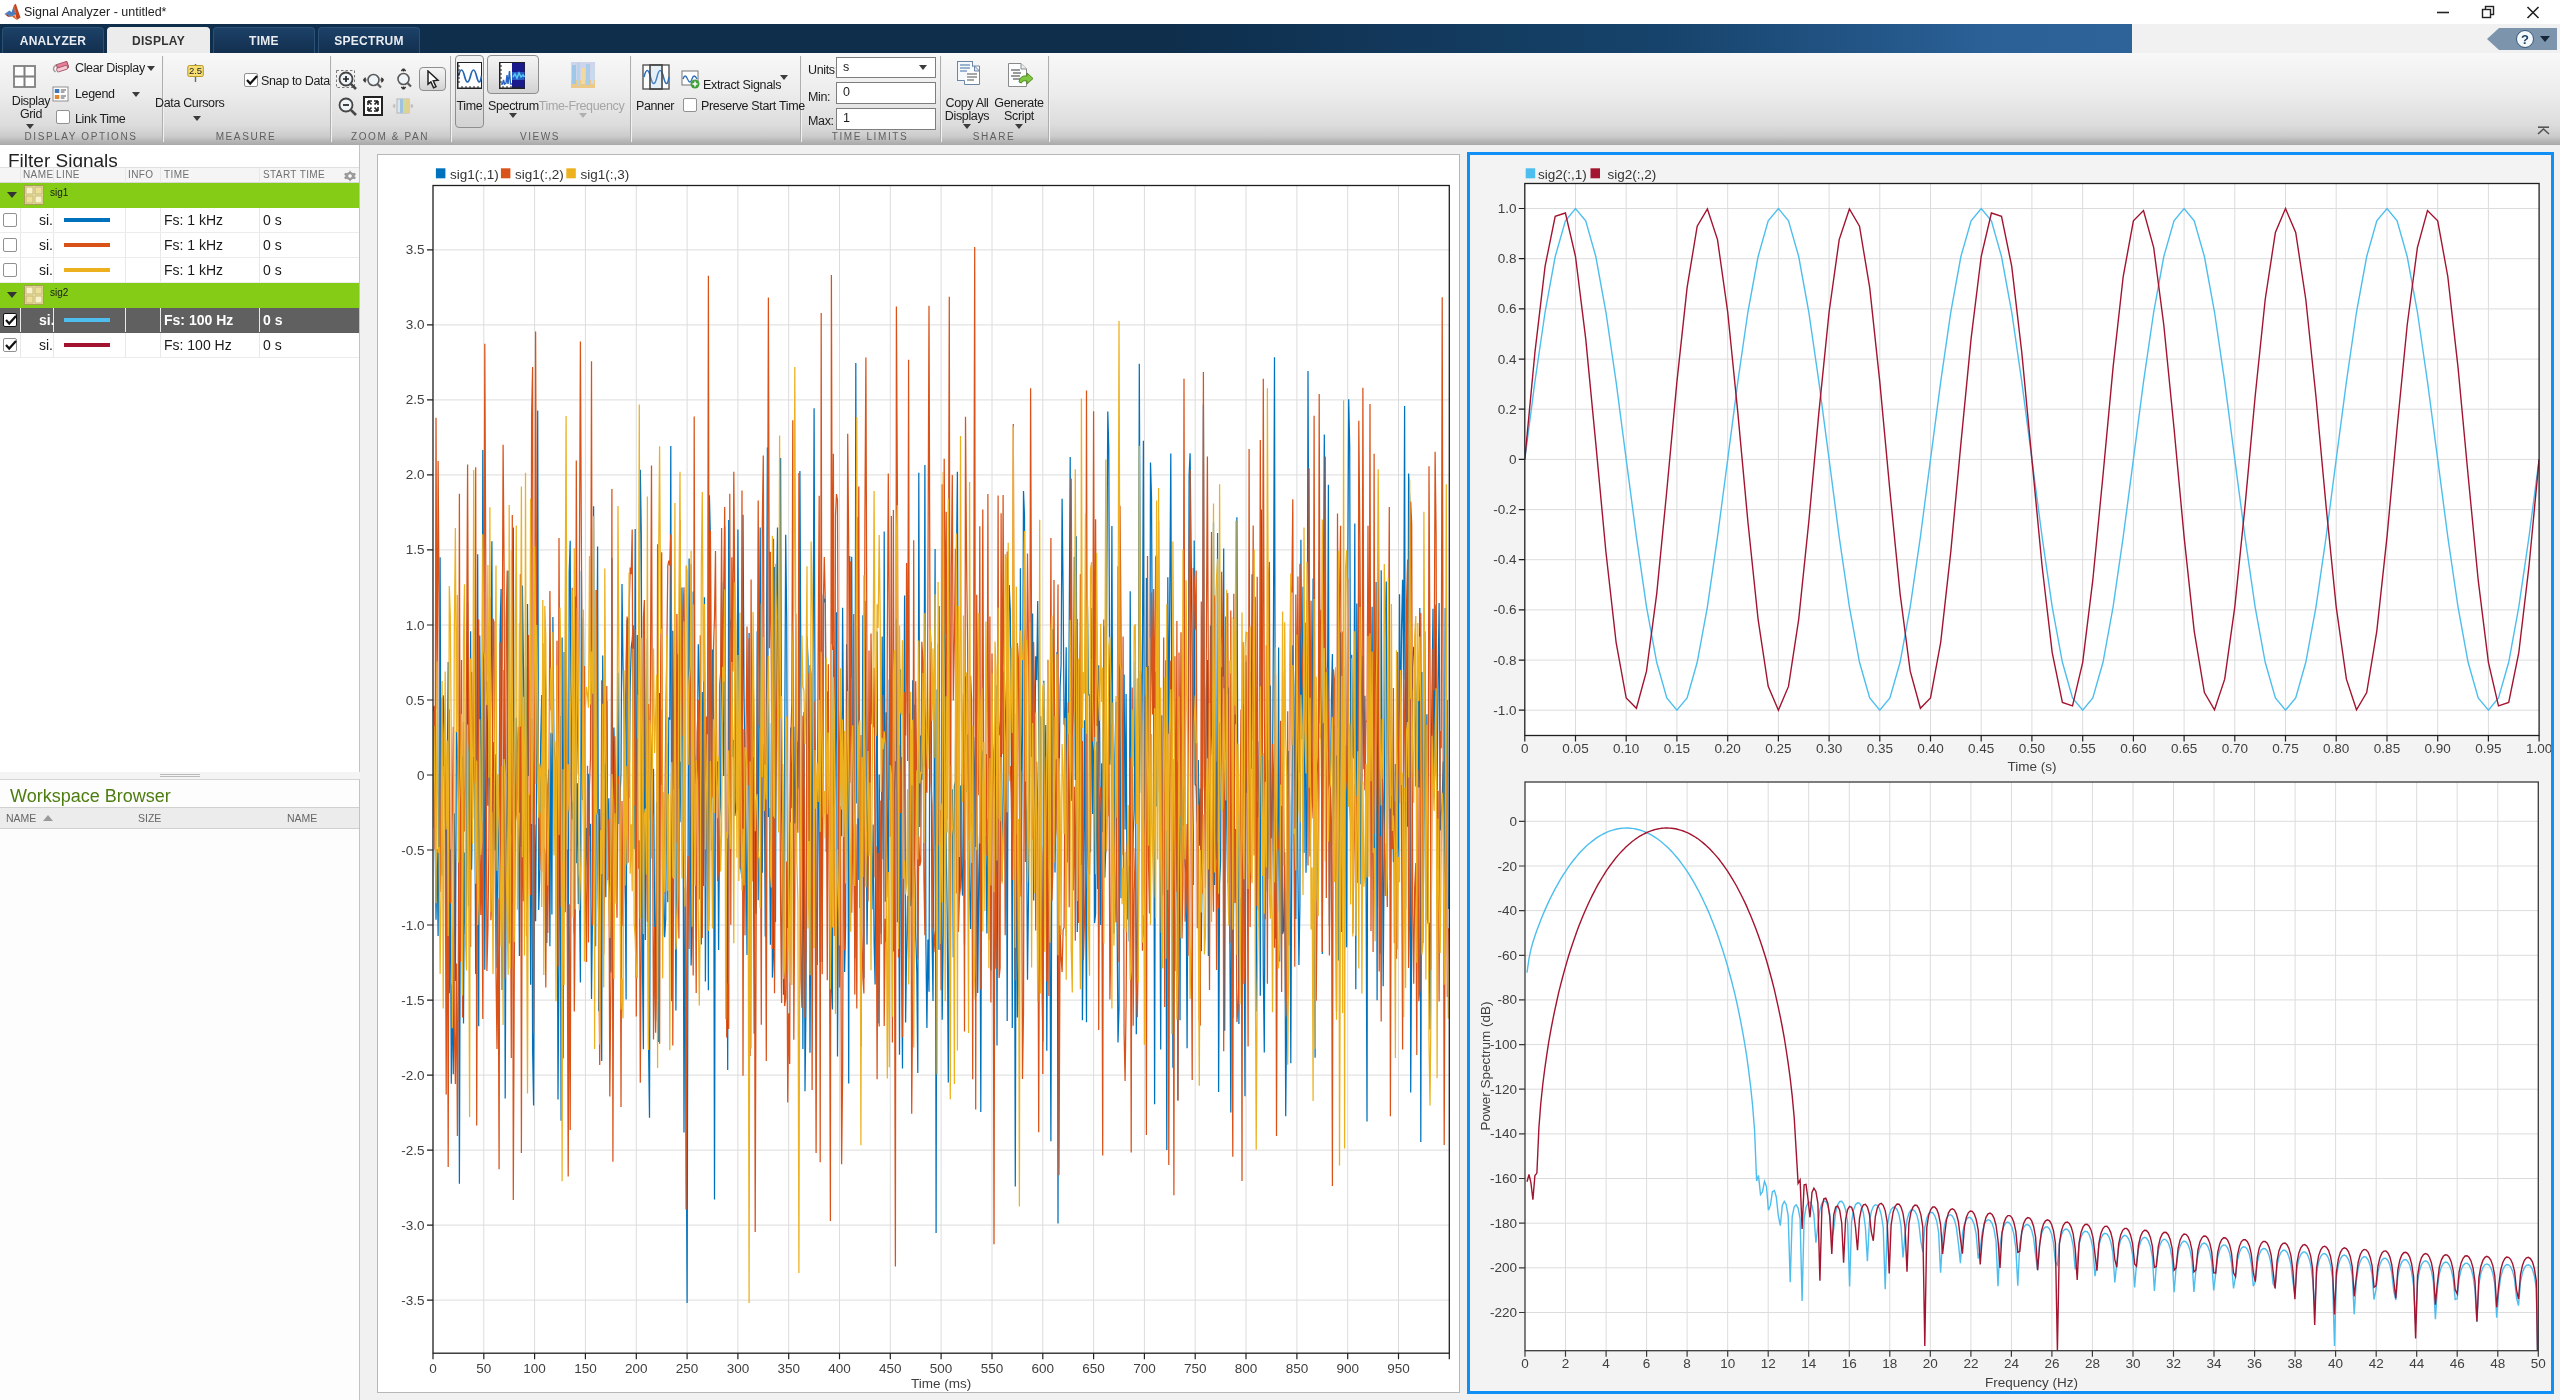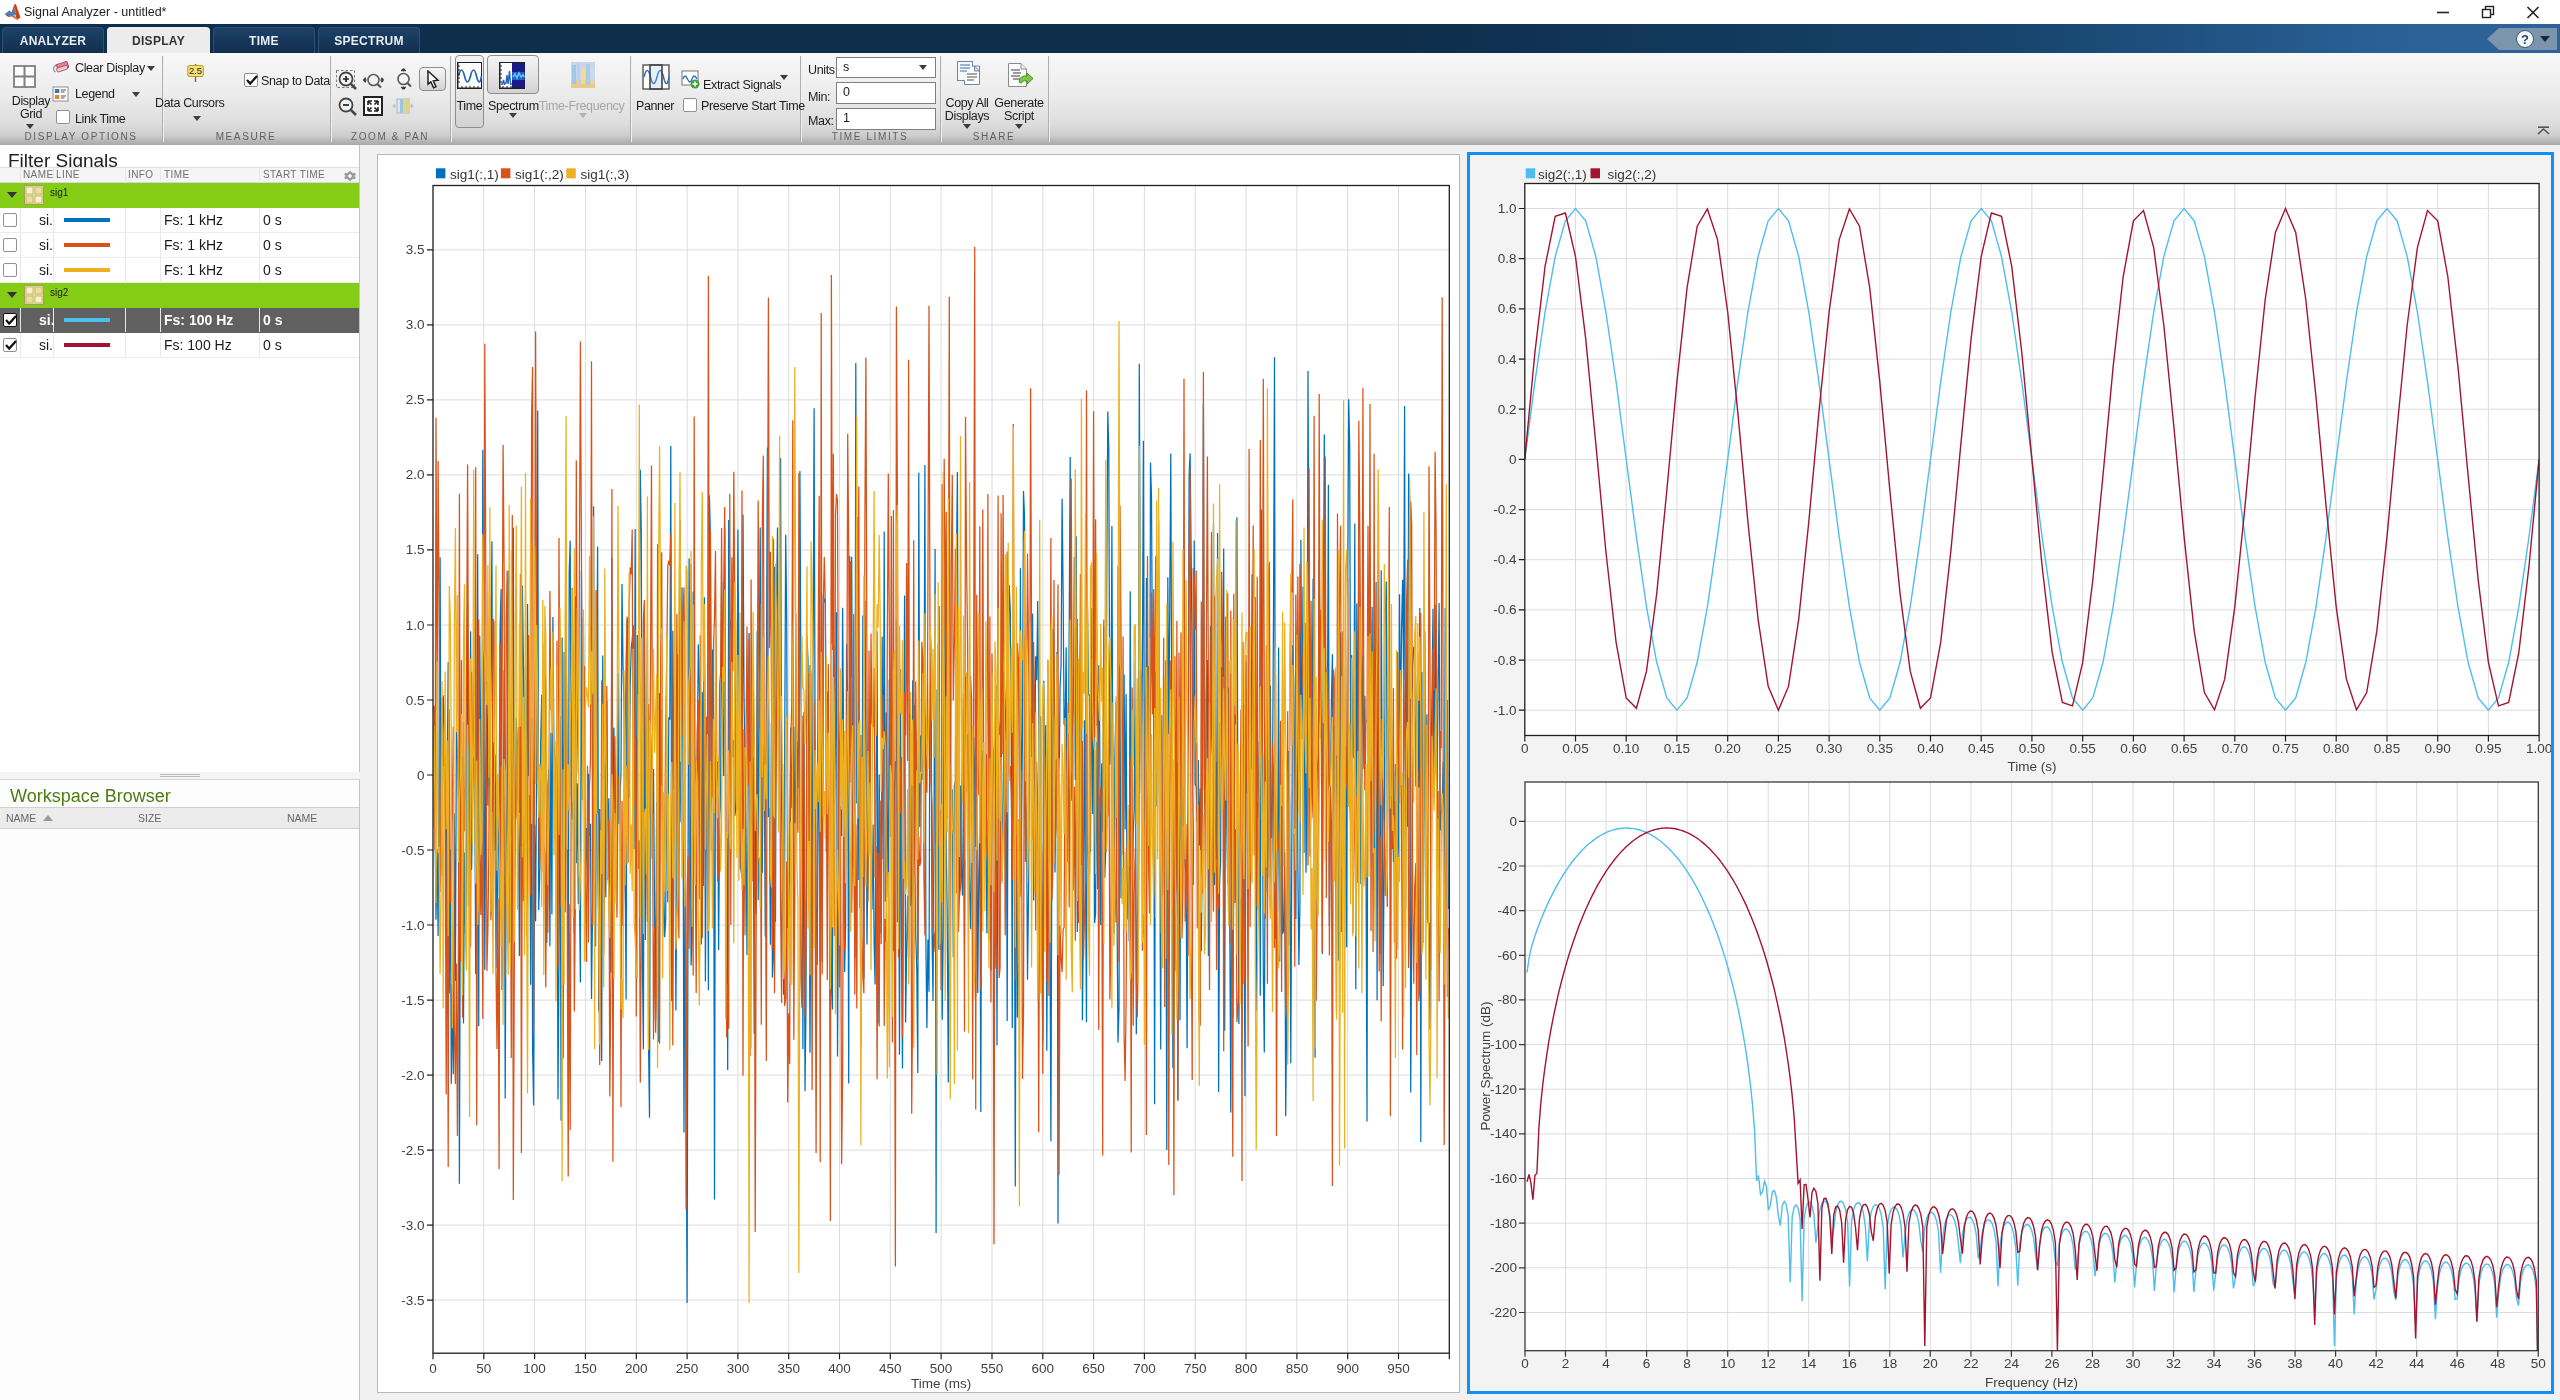--- a/index.html
+++ b/index.html
@@ -1,19 +1,19 @@
 <!DOCTYPE html>
 <html><head><meta charset="utf-8"><title>Signal Analyzer</title>
 <style>
 *{margin:0;padding:0;box-sizing:border-box}
 html,body{width:2560px;height:1400px;overflow:hidden;font-family:"Liberation Sans",sans-serif;background:#f1f1f1}
 .abs{position:absolute}
 #titlebar{position:absolute;left:0;top:0;width:2560px;height:24px;background:#ffffff}
 #title{position:absolute;left:24px;top:5px;font-size:12.5px;color:#222}
-#tabbar{position:absolute;left:0;top:24px;width:2560px;height:29px;
+#tabbar{position:absolute;left:0;top:24px;width:2132px;height:29px;
  background:linear-gradient(to right,#0e2e4c 0%,#0e2e4c 55%,#16436b 78%,#2a6096 93%,#2d6399 100%)}
 .tab{position:absolute;top:3px;height:26px;border-radius:4px 4px 0 0;font-size:12px;font-weight:bold;
  letter-spacing:.3px;color:#e9edf2;text-align:center;line-height:27px;
  background:linear-gradient(#1c4168,#132f4e);border:1px solid #2c5176;border-bottom:none}
 .tab.active{background:#ececec;color:#333;border-color:#ececec}
 #toolstrip{position:absolute;left:0;top:53px;width:2560px;height:92px;
  background:linear-gradient(#f8f8f8 0%,#ececec 45%,#dcdcdc 78%,#cdcdcd 90%,#b5b5b5 96%,#a9a9a9 100%)}
 .secdiv{position:absolute;top:3px;height:86px;width:1px;background:#aeaeae;box-shadow:1px 0 0 #f2f2f2}
 .seclabel{position:absolute;bottom:3px;width:100%;text-align:center;font-size:10px;color:#5f5f5f;letter-spacing:1.6px}
 .tslabel{font-size:12.5px;letter-spacing:-0.35px;color:#1c1c1c;position:absolute;white-space:nowrap;line-height:13px}
@@ -82,20 +82,23 @@
  <div class="secdiv" style="left:940px"></div>
  <div class="secdiv" style="left:1048px"></div>
  <div class="abs" style="left:162px;width:168px;height:100%">
       <div class="seclabel">MEASURE</div>
     </div>
  <div class="abs" style="left:0;width:162px;height:100%">
       <div class="seclabel">DISPLAY OPTIONS</div>
     </div>
  <div class="abs" style="left:330px;width:120px;height:100%">
       <div class="seclabel">ZOOM &amp; PAN</div>
+    </div>
+ <div class="abs" style="left:450px;width:180px;height:100%">
+      <div class="seclabel">VIEWS</div>
     </div>
  <div class="abs" style="left:800px;width:140px;height:100%">
       <div class="seclabel">TIME LIMITS</div>
     </div>
  <div class="abs" style="left:940px;width:108px;height:100%">
       <div class="seclabel">SHARE</div>
     </div>
 
  <svg class="abs" style="left:13px;top:12px" width="23" height="23" viewBox="0 0 23 23">
       <rect x="1" y="1" width="21" height="21" fill="#fdfdfd" stroke="#7f7f7f" stroke-width="1.8"></rect>

